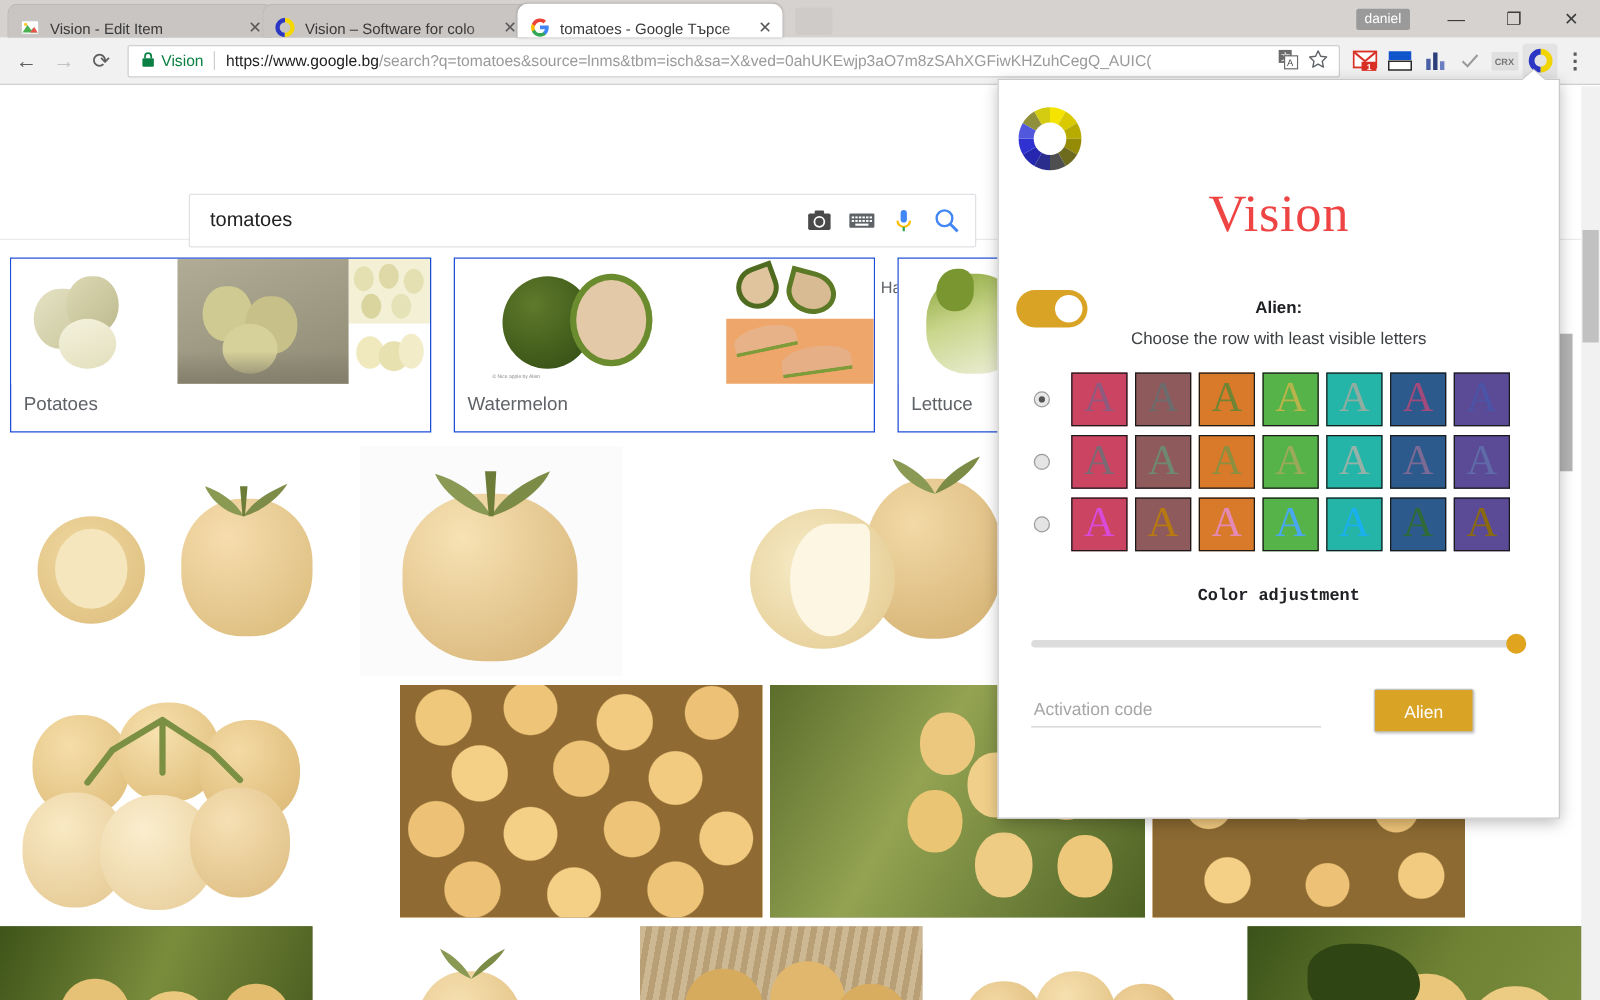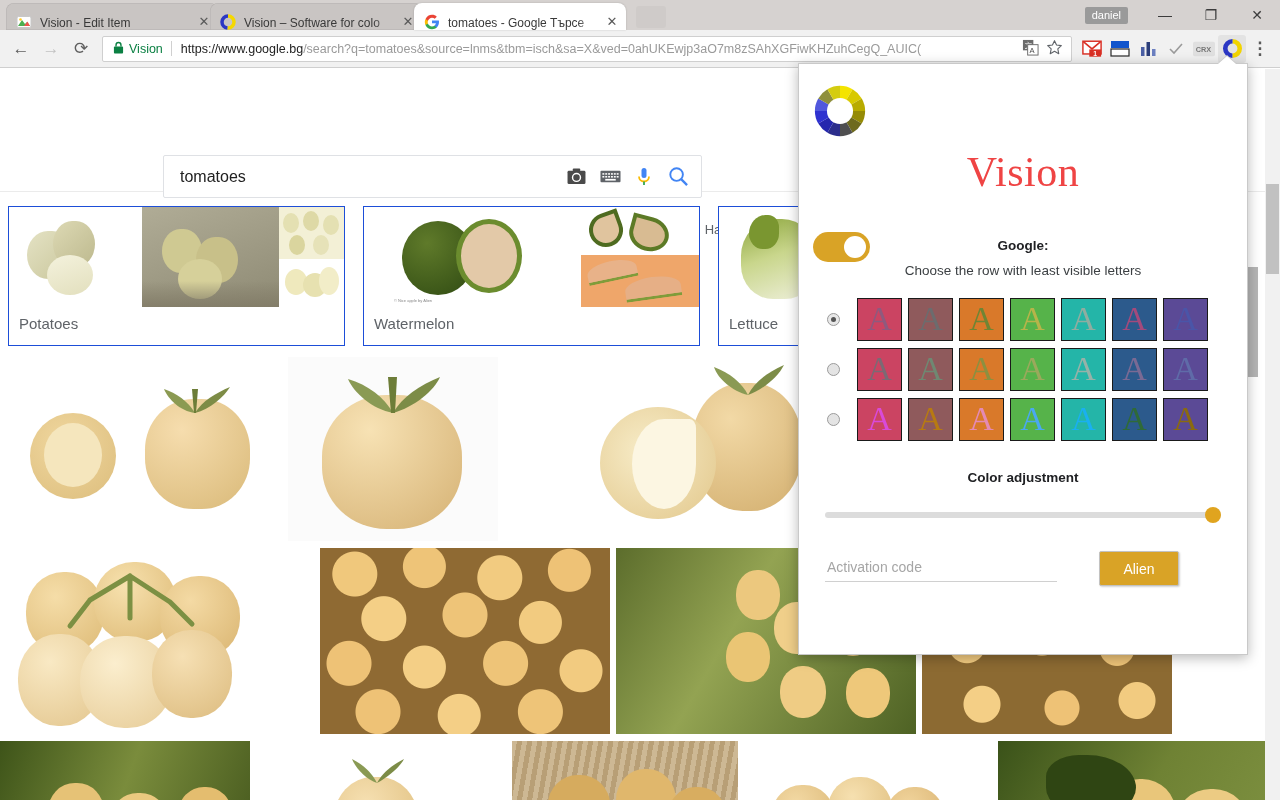--- a/index.html
+++ b/index.html
@@ -79,21 +79,21 @@
   .ext.highlight { background: #e3e3e3; border-radius: 3px; }
 
   
   .page { position: absolute; top: 69px; left: 0; width: 1280px; height: 731px; background: #fff; overflow: hidden; }
 
   .g-header { height: 123px; border-bottom: 1px solid #ebebeb; position: relative; }
   .g-logo { position: absolute; left: 16px; top: 24px; font-size: 41px; letter-spacing: -1.5px;
             font-family: "Liberation Serif", serif; }
   .g-logo span { font-family: "Liberation Sans", sans-serif; font-weight: normal; }
   .searchbox {
-    position: absolute; left: 163px; top: 86px; width: 539px; height: 43px;
+    position: absolute; left: 151px; top: 86px; width: 630px; height: 43px;
     border: 1px solid #dfe1e5; border-radius: 2px;
     display: flex; align-items: center; padding: 0 10px 0 16px; background: #fff;
   }
   .searchbox input {
     flex: 1 1 auto; border: none; outline: none; font-size: 16px; color: #212121;
     font-family: "Liberation Sans", sans-serif;
   }
   .sb-icon { width: 26px; height: 26px; margin-left: 8px; display:flex; align-items:center; justify-content:center; }
 
   .g-nav { position: absolute; left: 0; top: 153px; display: flex; align-items: flex-start; }
@@ -167,21 +167,21 @@
   .radio.on:after {
     content: ""; position: absolute; left: 3px; top: 3px; width: 5px; height: 5px;
     border-radius: 50%; background: #555;
   }
   .swatch {
     width: 45px; height: 43px; margin-right: 6px; border: 1px solid #1a1a1a;
     display: flex; align-items: center; justify-content: center;
     font-family: "Liberation Serif", serif; font-size: 34px; line-height: 36px;
   }
 
-  .color-adj { text-align: center; font-size: 13.5px; font-weight: bold; color: #202124; margin-top: 26px; }
+  .color-adj { text-align: center; font-size: 13.5px; font-weight: bold; color: #202124; margin-top: 26px; font-family: Liberation Mono, monospace; }
   .slider-wrap { margin: 22px 26px 0 26px; position: relative; height: 16px; }
   .slider-track { position: absolute; left: 0; right: 0; top: 5px; height: 6px; background: #dcdcdc; border-radius: 3px; }
   .slider-knob { position: absolute; right: 0; top: 0; width: 16px; height: 16px; border-radius: 50%; background: #e0a41f; }
 
   .bottom-row { display: flex; align-items: center; margin: 28px 26px 0 26px; }
   .code-input {
     flex: 1 1 auto; border: none; border-bottom: 1px solid #d0d0d0;
     outline: none; font-size: 14px; padding: 4px 2px 6px 2px; background: transparent;
     font-family: "Liberation Sans", sans-serif; color: #333; max-width: 232px;
   }
@@ -635,21 +635,21 @@
         </g>
       </svg>
     </div>
 
     <div class="vision-title">Vision</div>
 
     <div class="toggle">
       <div class="toggle-knob"></div>
     </div>
 
-    <div class="setup-label">Google:</div>
+    <div class="setup-label">Alien:</div>
     <div class="setup-sub">Choose the row with least visible letters</div>
 
     <div class="swatch-grid">
       <div class="swatch-row">
         <span class="radio on"></span>
         <span class="swatch" style="background:#cb4462;color:#8e5a7e">
             <span>A</span>
           </span>
         <span class="swatch" style="background:#8f5a5c;color:#6c6c6e">
             <span>A</span>

